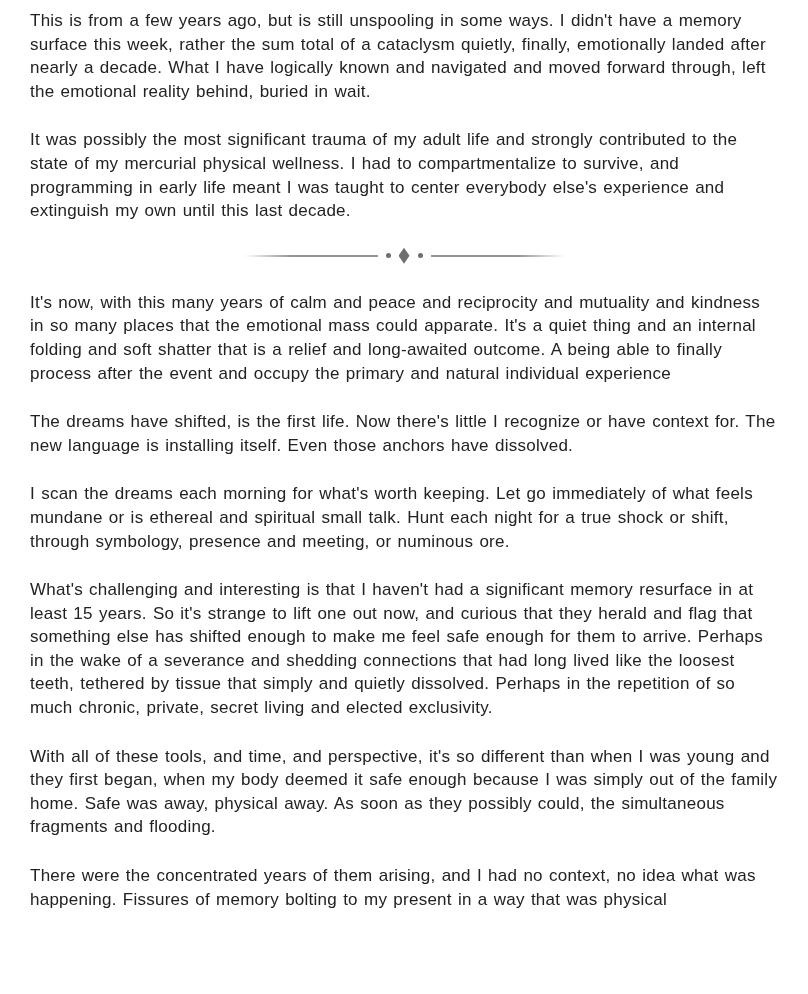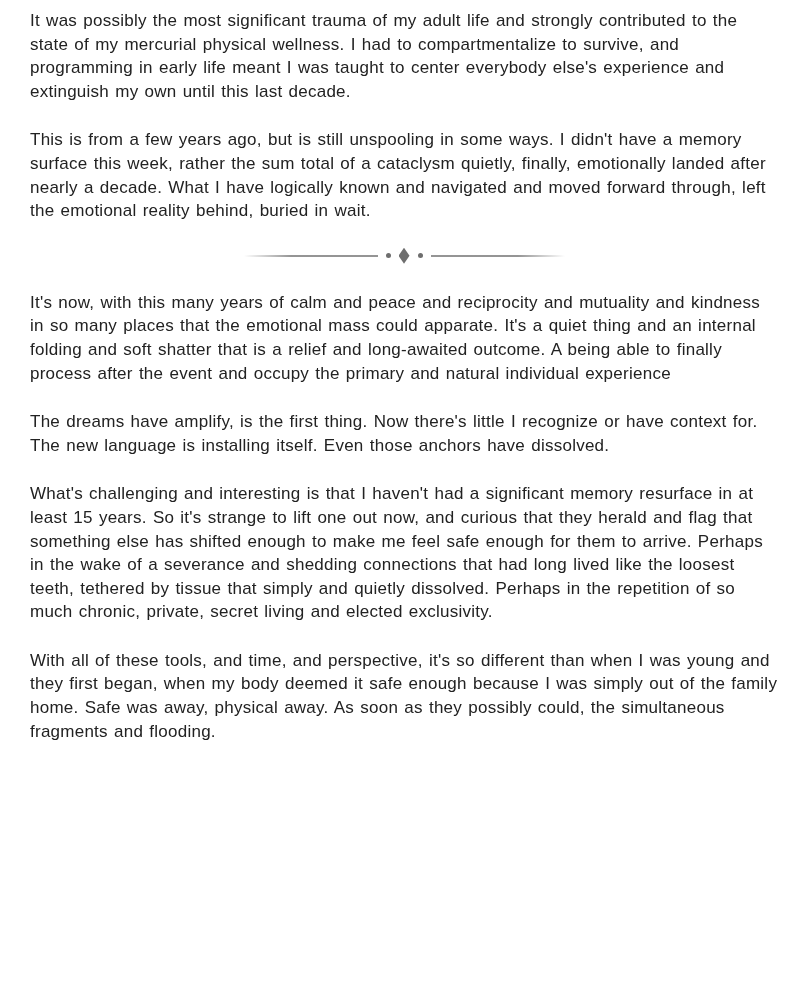--- a/index.html
+++ b/index.html
@@ -60,28 +60,30 @@
     height: 16px;
     background: #6e6e6e;
     clip-path: polygon(50% 0, 100% 50%, 50% 100%, 0 50%);
     flex: 0 0 auto;
   }
 </style>
 </head>
 <body>
 
 <article class="doc">
+  <p>This is from a few years ago, but is still unspooling in some ways. I didn't have a memory surface this week, rather the sum total of a cataclysm quietly, finally, emotionally landed after nearly a decade. What I have logically known and navigated and moved forward through, left the emotional reality behind, buried in wait.</p>
   <p>It was possibly the most significant trauma of my adult life and strongly contributed to the state of my mercurial physical wellness. I had to compartmentalize to survive, and programming in early life meant I was taught to center everybody else's experience and extinguish my own until this last decade.</p>
-  <p>This is from a few years ago, but is still unspooling in some ways. I didn't have a memory surface this week, rather the sum total of a cataclysm quietly, finally, emotionally landed after nearly a decade. What I have logically known and navigated and moved forward through, left the emotional reality behind, buried in wait.</p>
 
   <div class="ornament-divider">
     <span class="divider-line left"></span>
     <span class="divider-dot"></span>
     <span class="divider-diamond"></span>
     <span class="divider-dot"></span>
     <span class="divider-line right"></span>
   </div>
 
   <p>It's now, with this many years of calm and peace and reciprocity and mutuality and kindness in so many places that the emotional mass could apparate. It's a quiet thing and an internal folding and soft shatter that is a relief and long-awaited outcome. A being able to finally process after the event and occupy the primary and natural individual experience</p>
-  <p>The dreams have amplify, is the first thing. Now there's little I recognize or have context for. The new language is installing itself. Even those anchors have dissolved.</p>
+  <p>The dreams have shifted, is the first life. Now there's little I recognize or have context for. The new language is installing itself. Even those anchors have dissolved.</p>
+  <p>I scan the dreams each morning for what's worth keeping. Let go immediately of what feels mundane or is ethereal and spiritual small talk. Hunt each night for a true shock or shift, through symbology, presence and meeting, or numinous ore.</p>
   <p>What's challenging and interesting is that I haven't had a significant memory resurface in at least 15 years. So it's strange to lift one out now, and curious that they herald and flag that something else has shifted enough to make me feel safe enough for them to arrive. Perhaps in the wake of a severance and shedding connections that had long lived like the loosest teeth, tethered by tissue that simply and quietly dissolved. Perhaps in the repetition of so much chronic, private, secret living and elected exclusivity.</p>
   <p>With all of these tools, and time, and perspective, it's so different than when I was young and they first began, when my body deemed it safe enough because I was simply out of the family home. Safe was away, physical away. As soon as they possibly could, the simultaneous fragments and flooding.</p>
+  <p>There were the concentrated years of them arising, and I had no context, no idea what was happening. Fissures of memory bolting to my present in a way that was physical</p>
 </article>
 
 </body></html>

